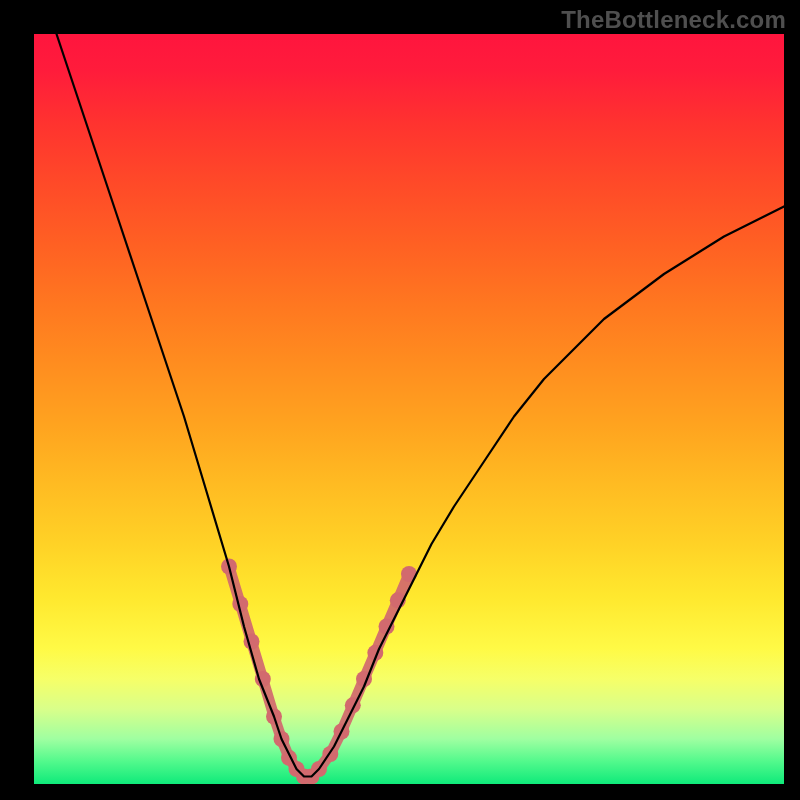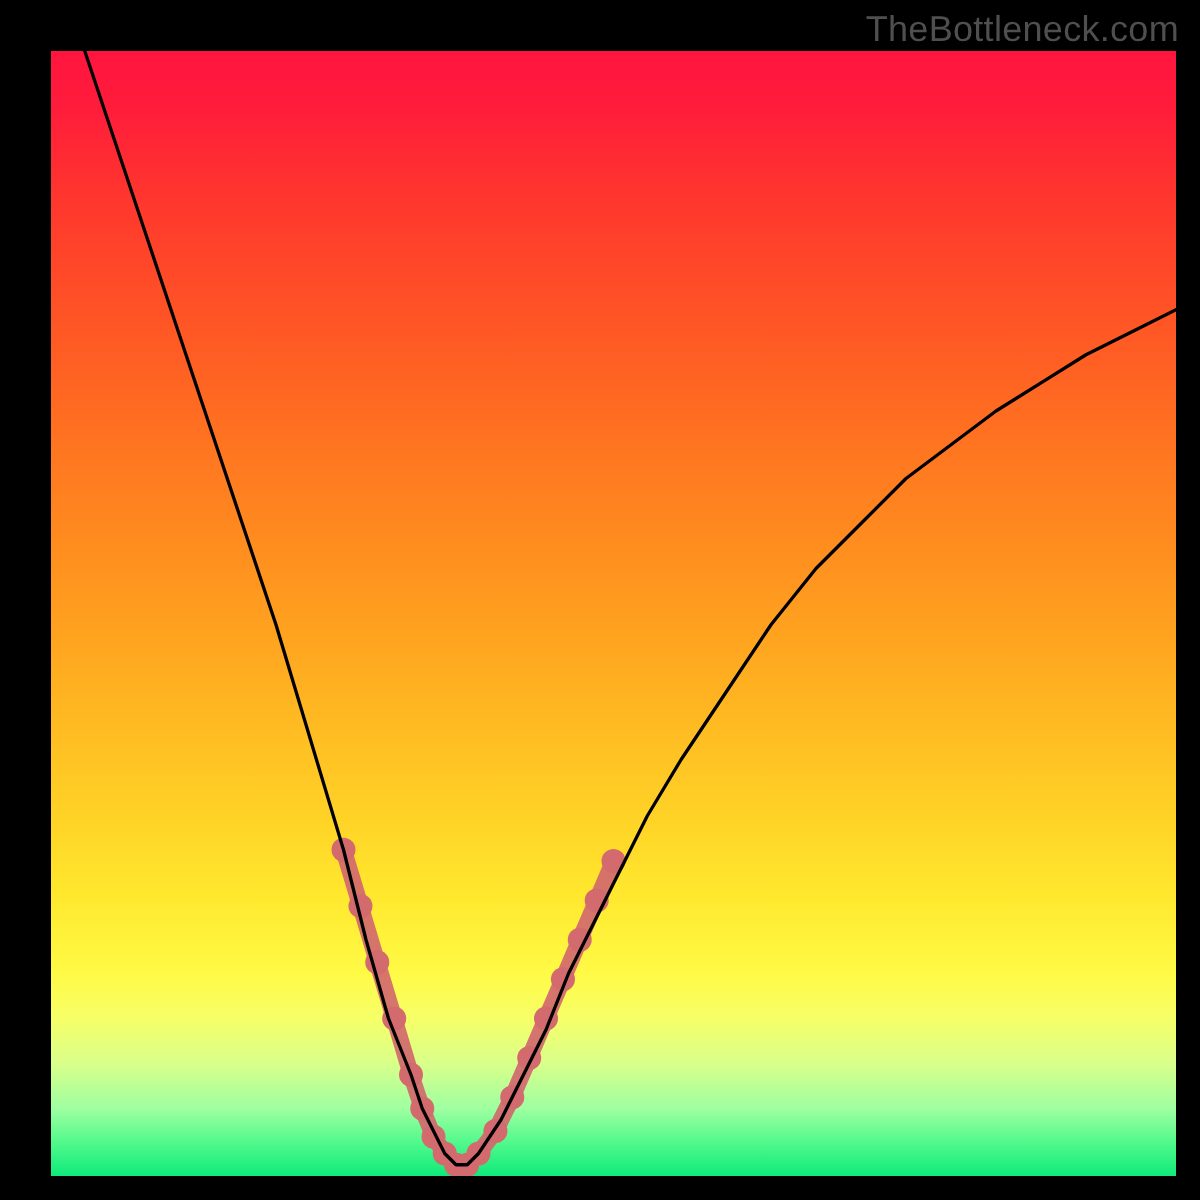--- a/index.html
+++ b/index.html
@@ -49,21 +49,21 @@
       #52f98c 97%,
       #0fea7a 100%
     );
   }
   .watermark {
     position: absolute;
     top: 6px;
     right: 14px;
     color: #4f4f4f;
     font-size: 24px;
-    font-weight: 400;
+    font-weight: 700;
     letter-spacing: 0.2px;
     user-select: none;
   }
   svg.curve {
     position: absolute;
     inset: 0;
   }
 </style>
 </head>
 <body>

